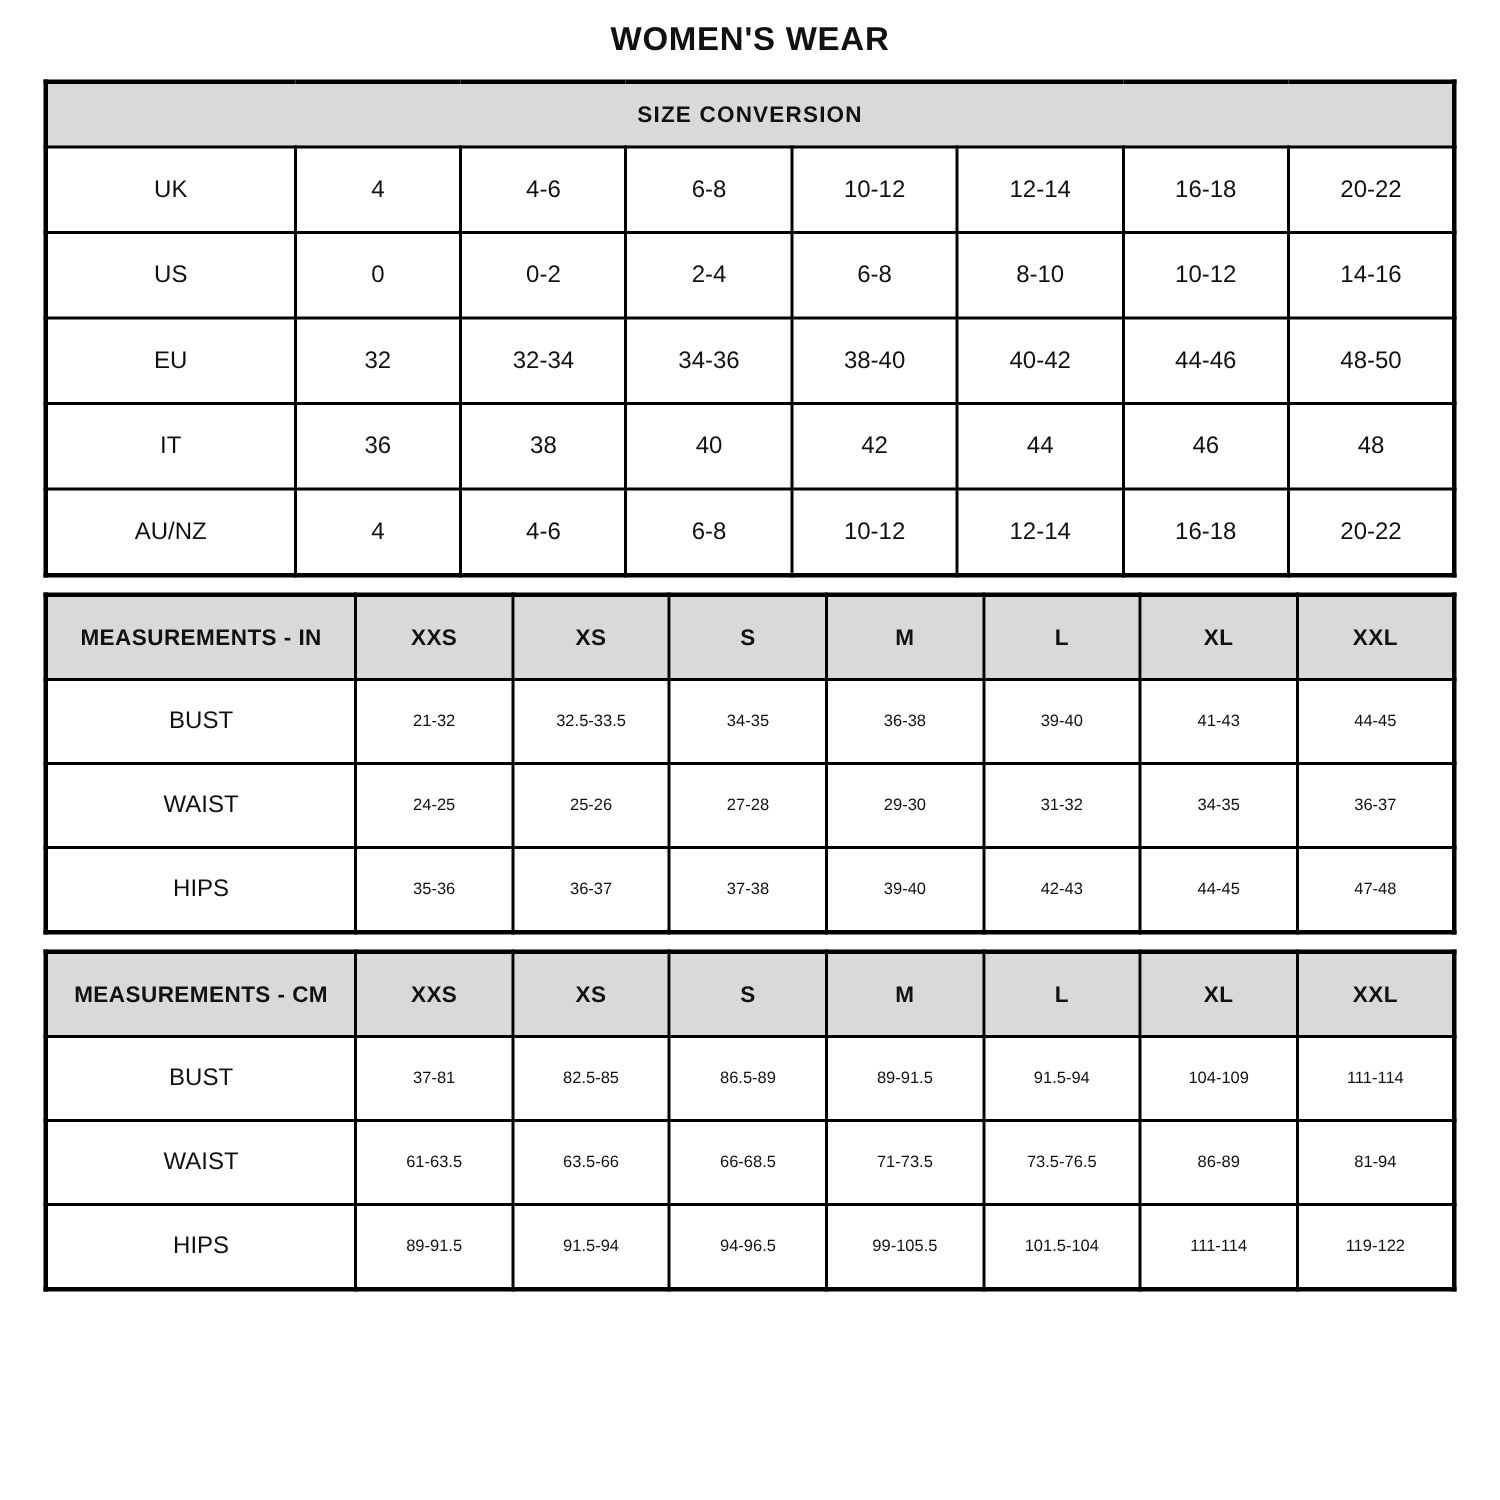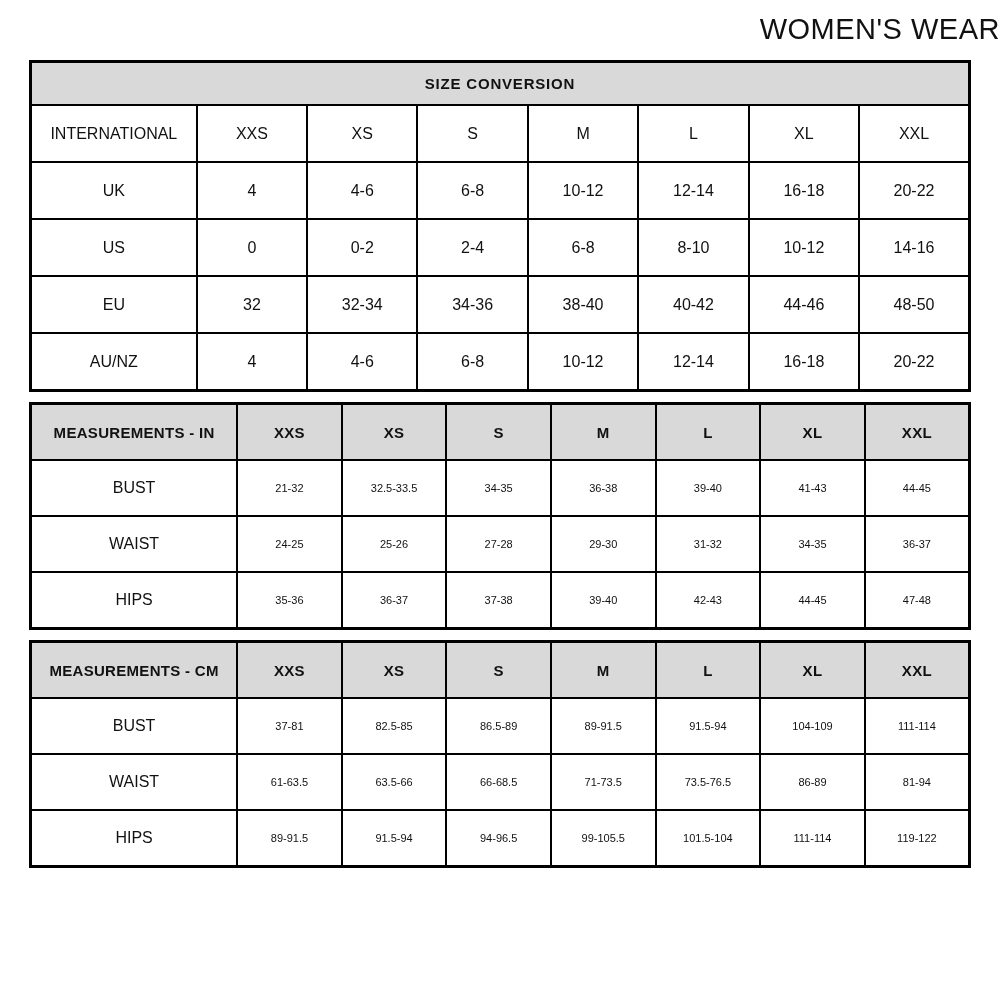--- a/index.html
+++ b/index.html
@@ -4,23 +4,23 @@
 <style>
   html, body { margin:0; padding:0; background:#ffffff; }
   body {
     width:1000px; height:1000px;
     font-family:"Liberation Sans", sans-serif;
     color:#111111;
     -webkit-font-smoothing:antialiased;
   }
   .page { width:1000px; box-sizing:border-box; padding-top:13px; }
   .page-title {
-    text-align:right;
-    font-size:29px;
-    font-weight:400;
+    text-align:center;
+    font-size:22px;
+    font-weight:700;
     letter-spacing:0.5px;
     margin:0 0 14px 0;
   }
   table.tbl {
     border-collapse:collapse;
     width:942px;
     margin:0 auto 10px auto;
     table-layout:fixed;
     border:3px solid #000;
   }
@@ -62,30 +62,20 @@
         <col style="width:11.757%">
         <col style="width:11.757%">
         <col style="width:11.757%">
         <col style="width:11.757%">
     </colgroup>
     <tbody>
       <tr>
         <td colspan="8" class="gray banner-cell">SIZE CONVERSION</td>
       </tr>
       <tr>
-        <td>INTERNATIONAL</td>
-        <td>XXS</td>
-        <td>XS</td>
-        <td>S</td>
-        <td>M</td>
-        <td>L</td>
-        <td>XL</td>
-        <td>XXL</td>
-      </tr>
-      <tr>
         <td>UK</td>
         <td>4</td>
         <td>4-6</td>
         <td>6-8</td>
         <td>10-12</td>
         <td>12-14</td>
         <td>16-18</td>
         <td>20-22</td>
       </tr>
       <tr>
@@ -100,20 +90,30 @@
       </tr>
       <tr>
         <td>EU</td>
         <td>32</td>
         <td>32-34</td>
         <td>34-36</td>
         <td>38-40</td>
         <td>40-42</td>
         <td>44-46</td>
         <td>48-50</td>
+      </tr>
+      <tr>
+        <td>IT</td>
+        <td>36</td>
+        <td>38</td>
+        <td>40</td>
+        <td>42</td>
+        <td>44</td>
+        <td>46</td>
+        <td>48</td>
       </tr>
       <tr>
         <td>AU/NZ</td>
         <td>4</td>
         <td>4-6</td>
         <td>6-8</td>
         <td>10-12</td>
         <td>12-14</td>
         <td>16-18</td>
         <td>20-22</td>

